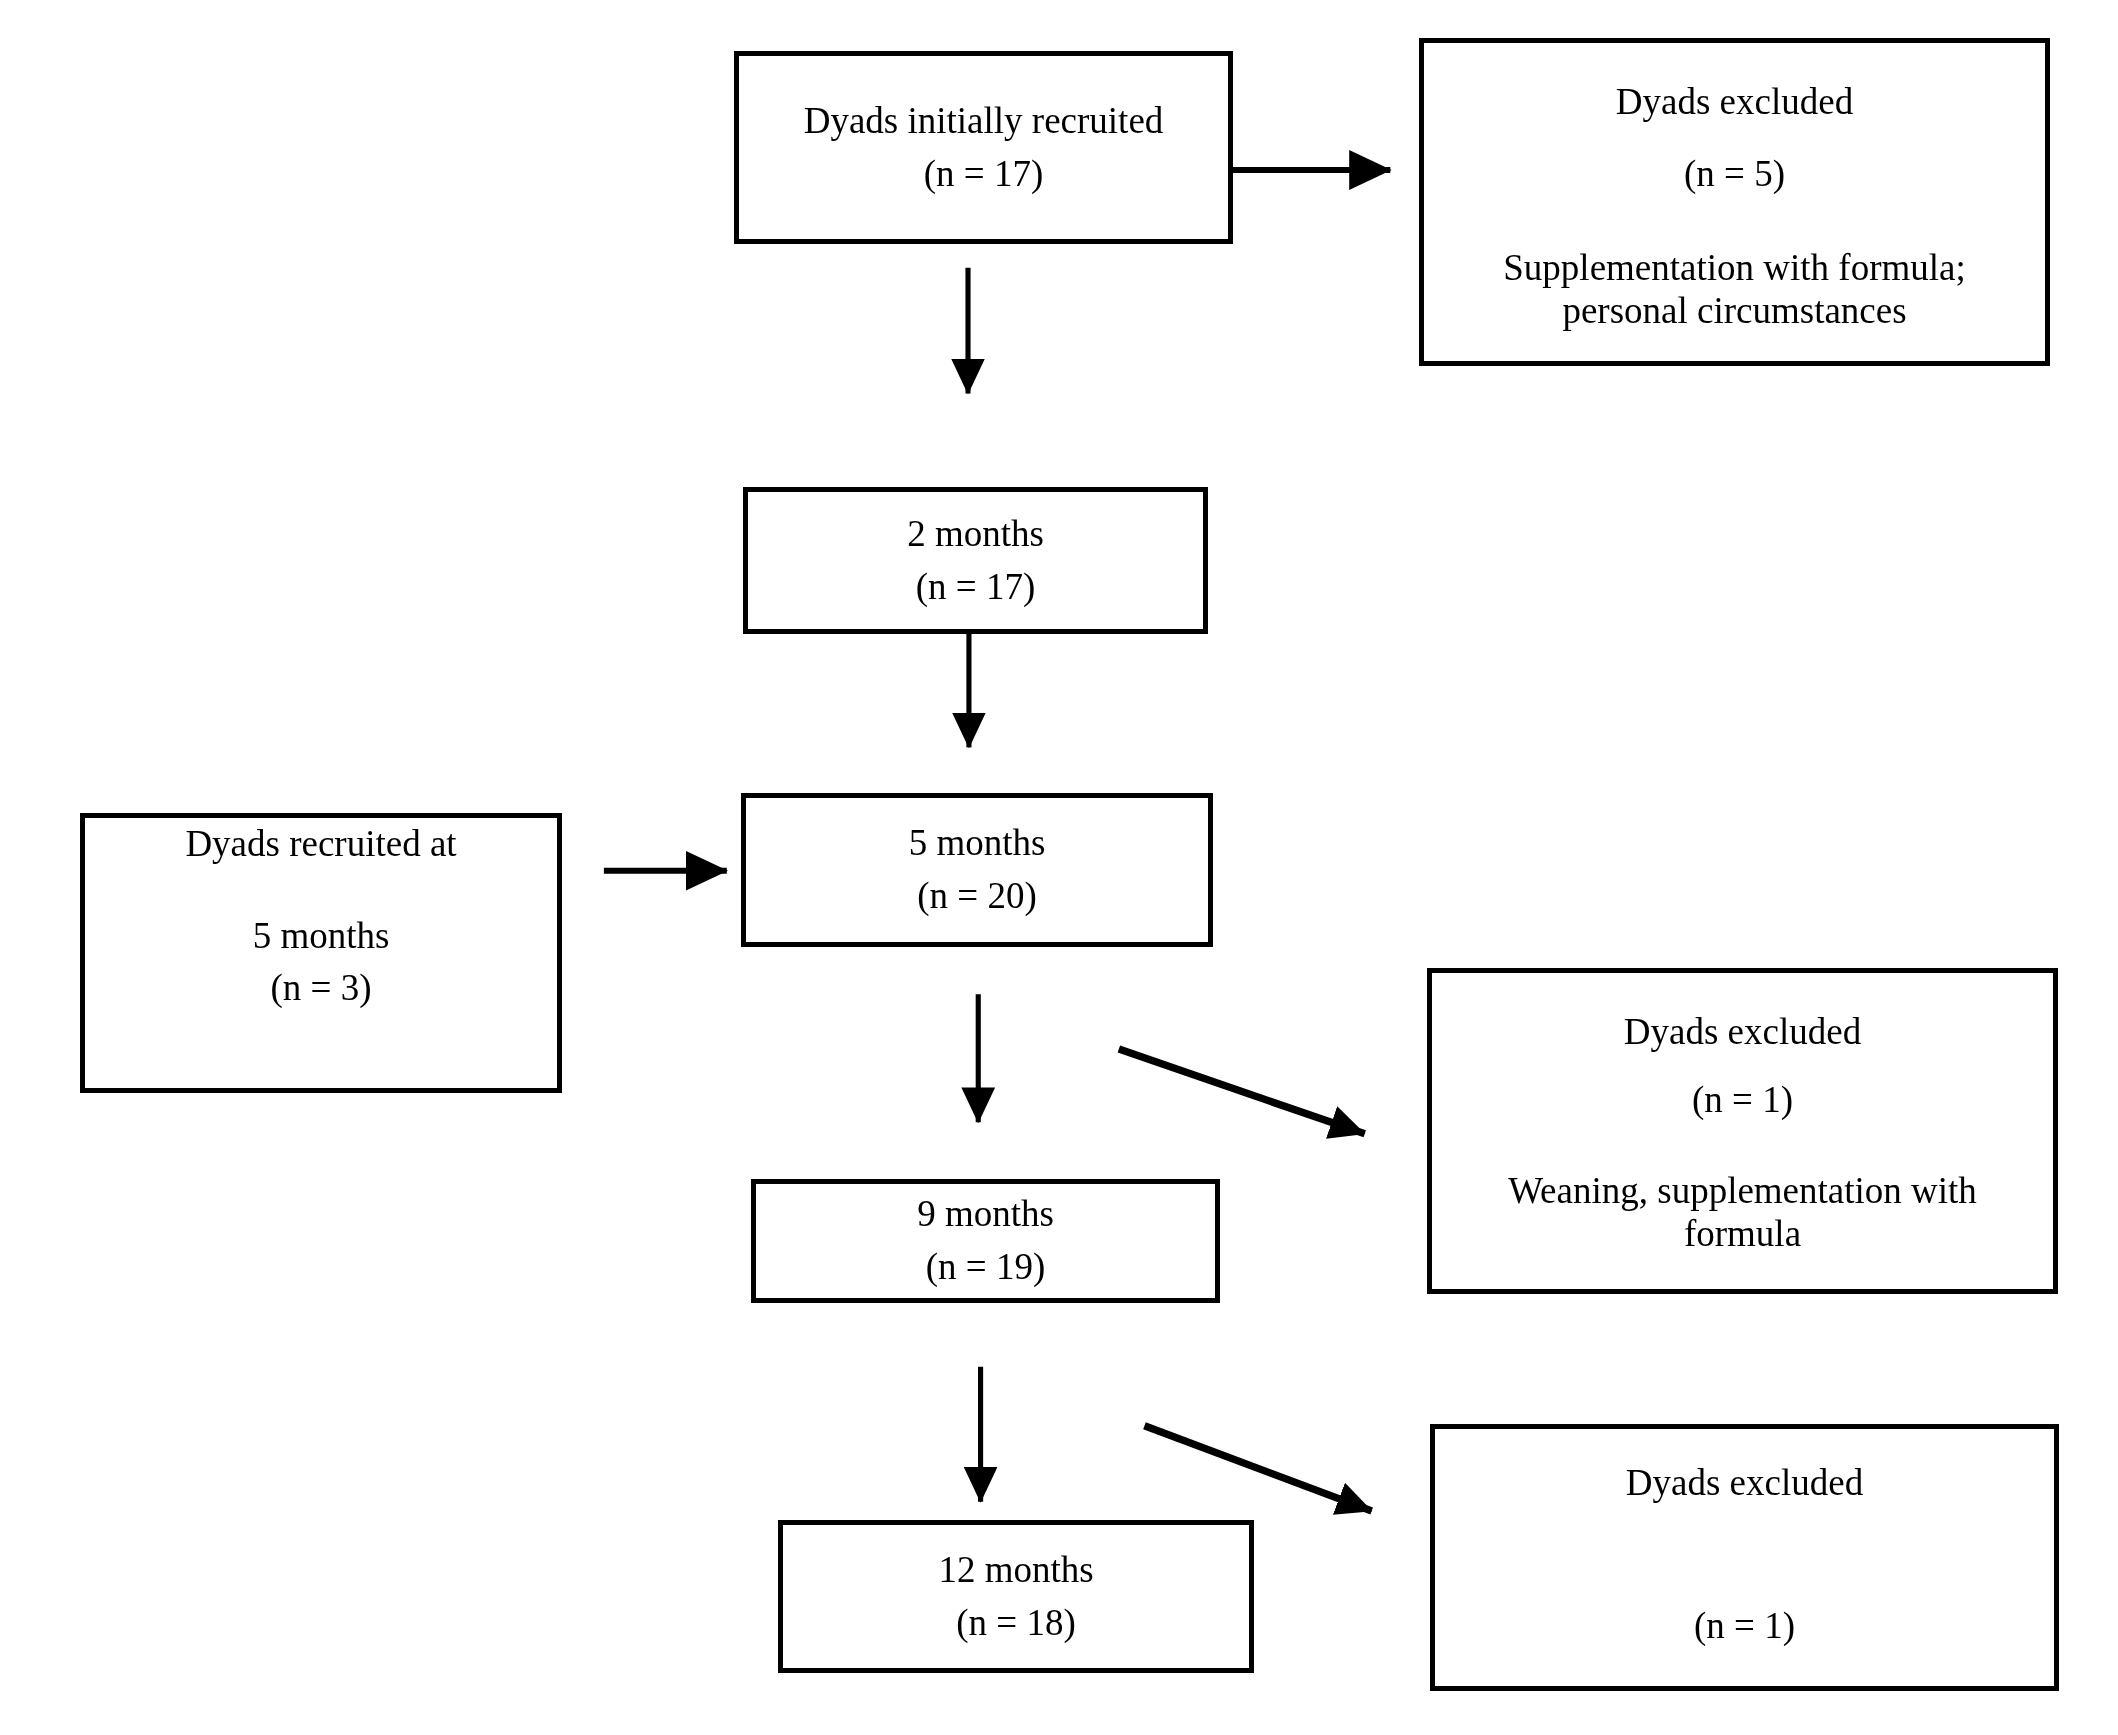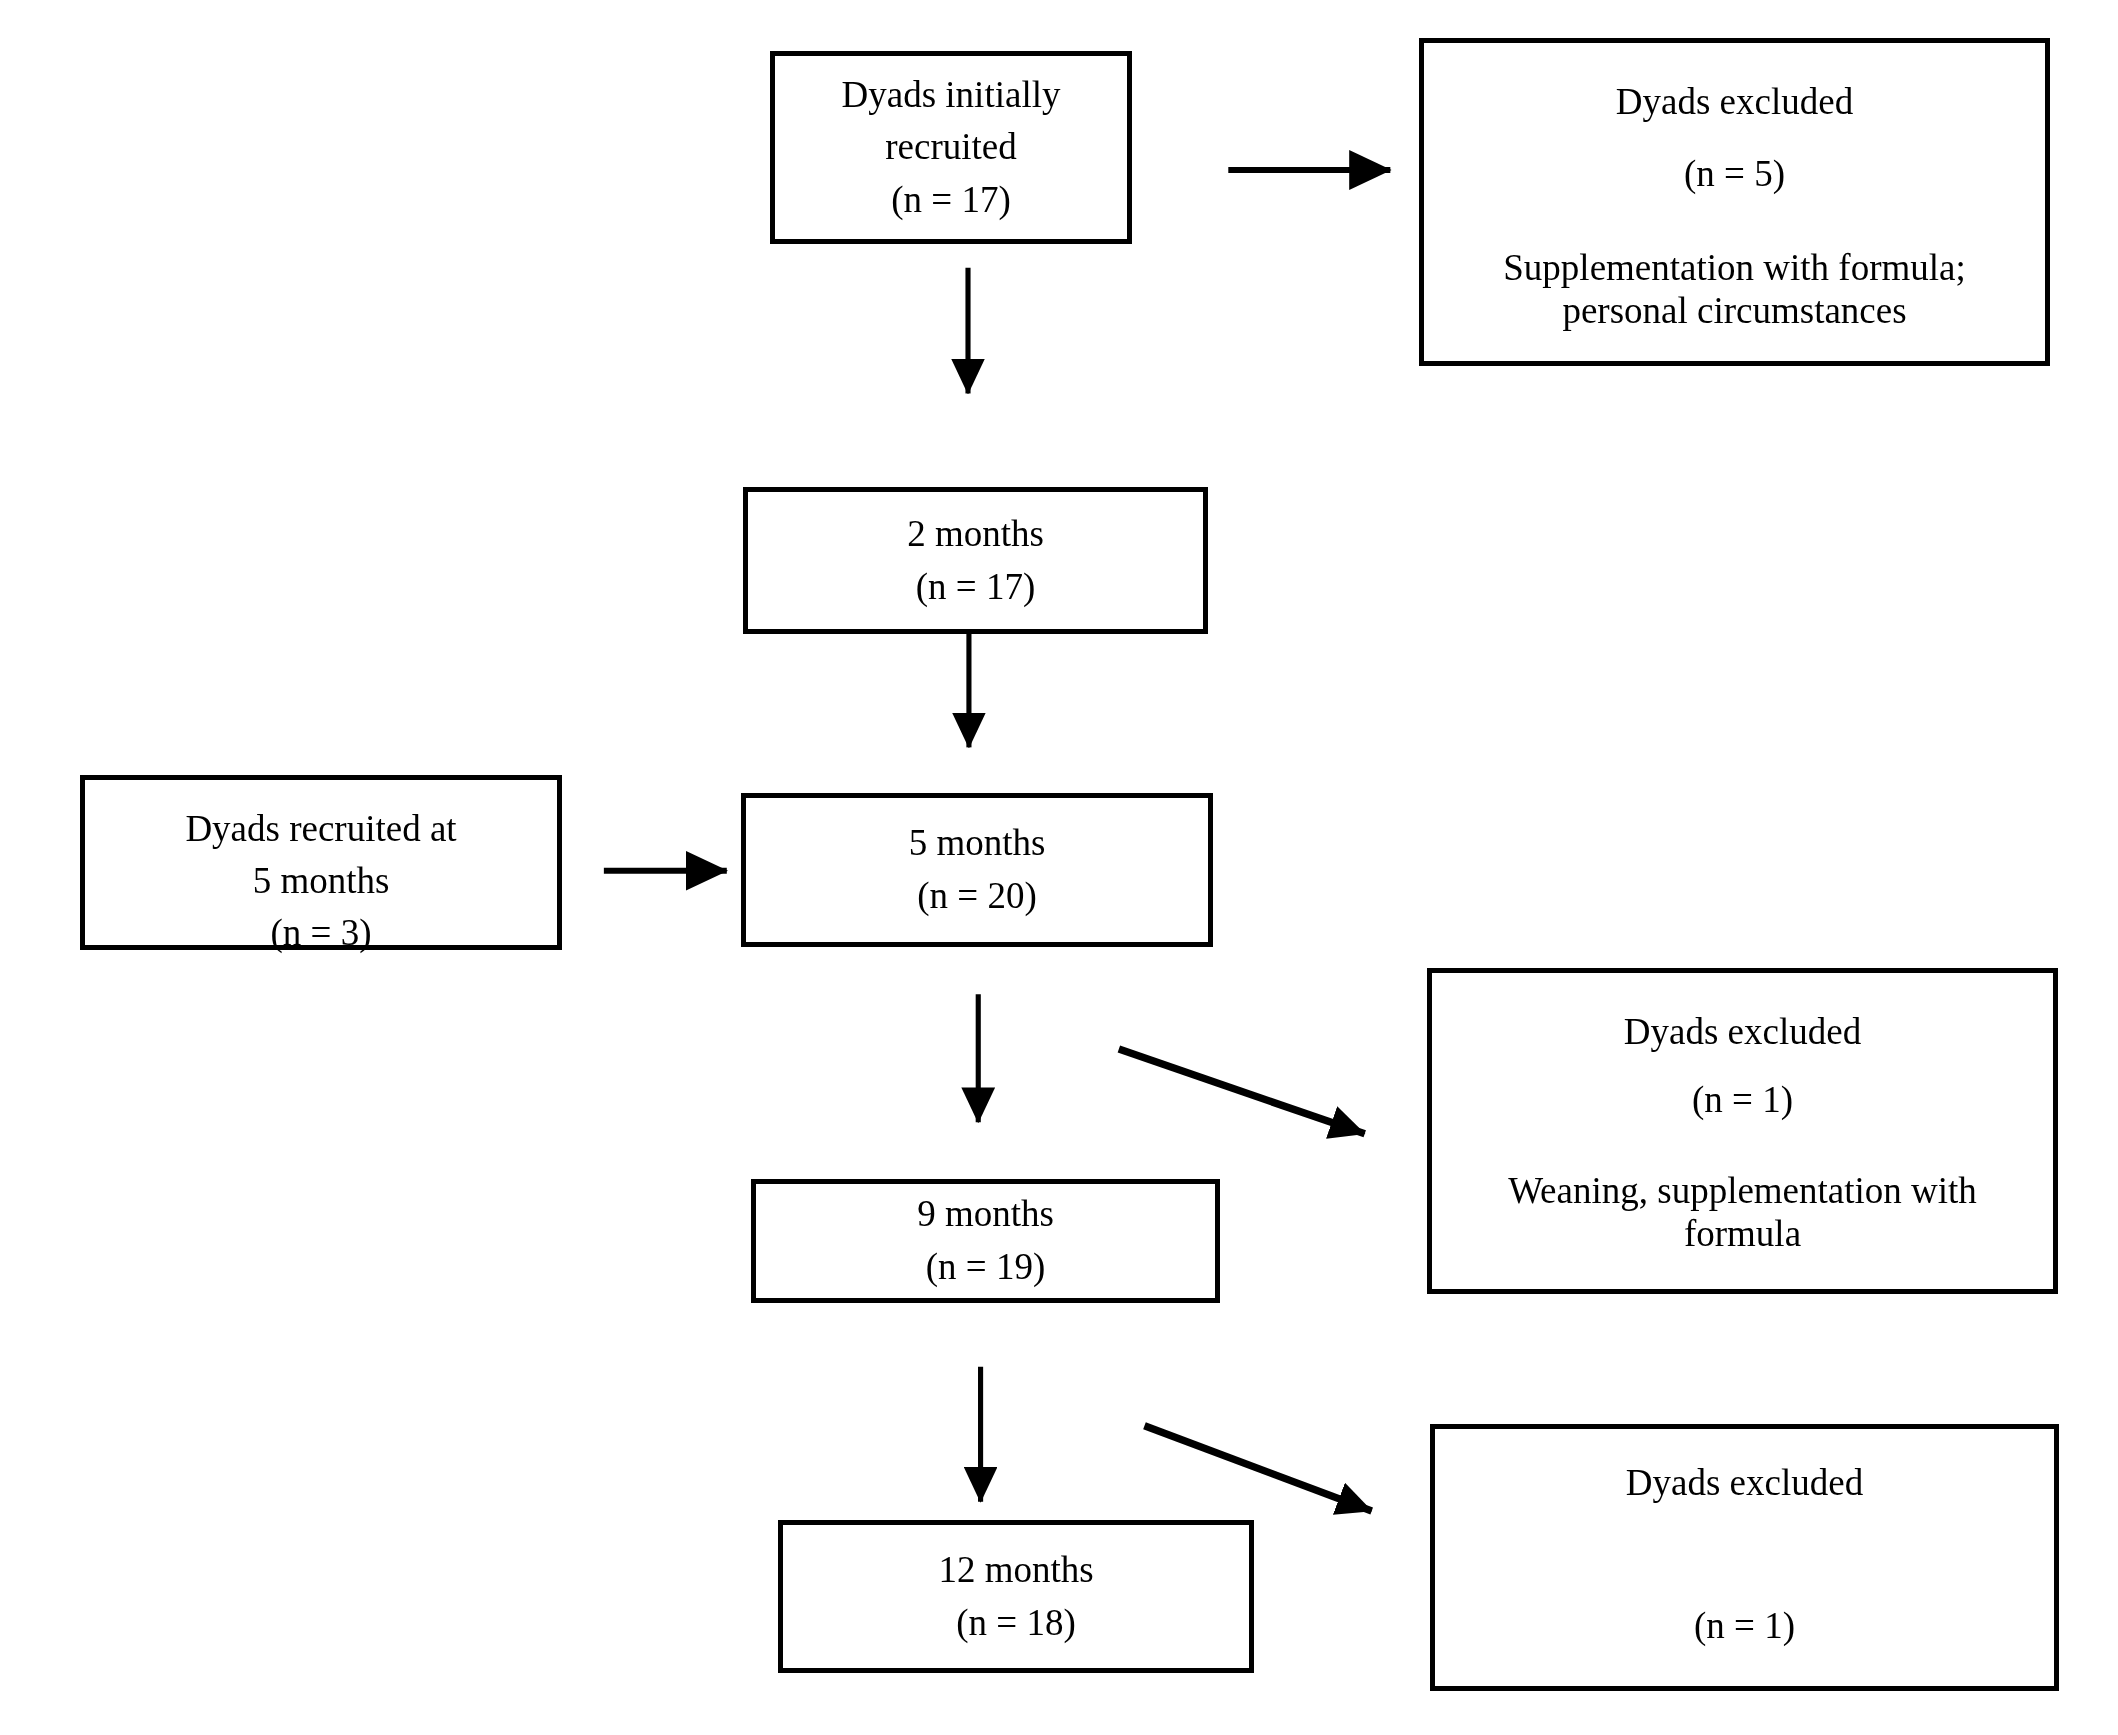--- a/index.html
+++ b/index.html
@@ -21,25 +21,25 @@
     align-items: center;
     text-align: center;
     font-size: 37px;
     line-height: 1.42;
   }
   .box.center { justify-content: center; }
   .box.spread { justify-content: space-between; }
   .reason { line-height: 1.18; margin-top: 26px; }
   .spacer { height: 40px; }
   
-  #box-initial      { left: 734px; top: 51px;  width: 362px;  height: 193px; margin-left: 36px; }
+  #box-initial      { left: 734px; top: 51px;  width: 499px;  height: 193px; }
   #box-excl-top     { left: 1419px; top: 38px;   width: 631px; height: 328px; padding: 33px 28px 28px 28px; }
   #box-2months      { left: 743px; top: 440px;  width: 465px;  height: 147px; margin-top: 47px; }
   #box-5months      { left: 741px; top: 793px; width: 472px; height: 154px; }
-  #box-recruited5   { left: 80px;  top: 775px; width: 482px; height: 175px; padding-top: 23px; line-height: 1.4; }
+  #box-recruited5   { left: 80px;  top: 813px; width: 482px; height: 280px; line-height: 1.4; }
   #box-9months      { left: 751px; top: 1179px; width: 469px; height: 124px; }
   #box-excl-mid     { left: 1427px; top: 968px; width: 631px; height: 326px; padding: 33px 28px 33px 28px; }
   #box-12months     { left: 755px; top: 1520px; width: 476px; height: 153px; margin-left: 23px; }
   #box-excl-bottom  { left: 1430px; top: 1424px; width: 629px; height: 267px; padding: 28px 18.6px 33px 18.6px; }
   #arrow-layer { position: absolute; left: 0; top: 0; }
   .arrow { stroke: #000000; fill: none; }
 </style>
 </head>
 <body>
 

